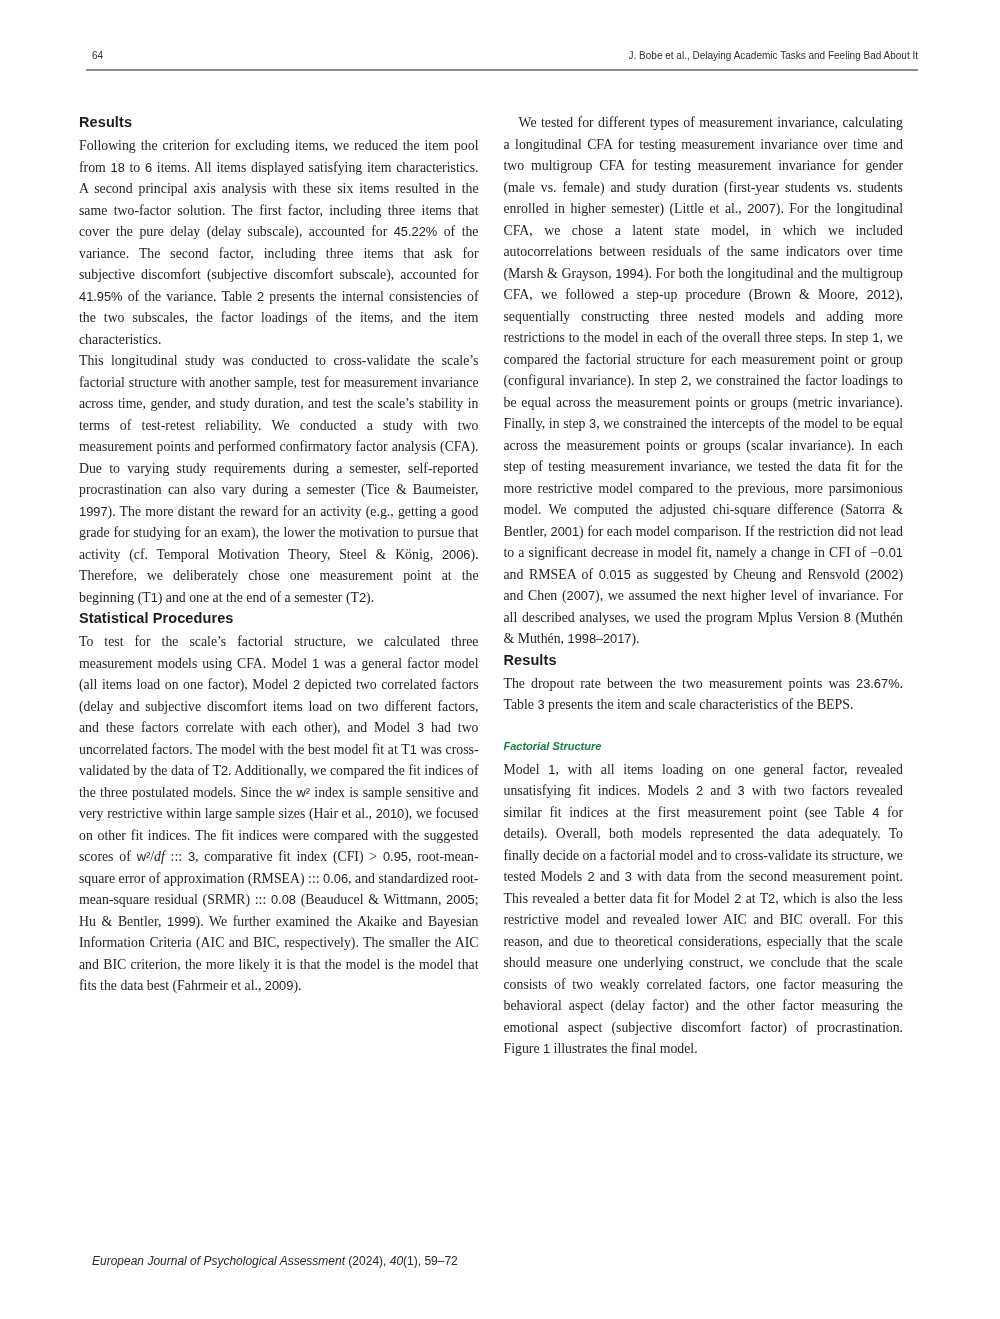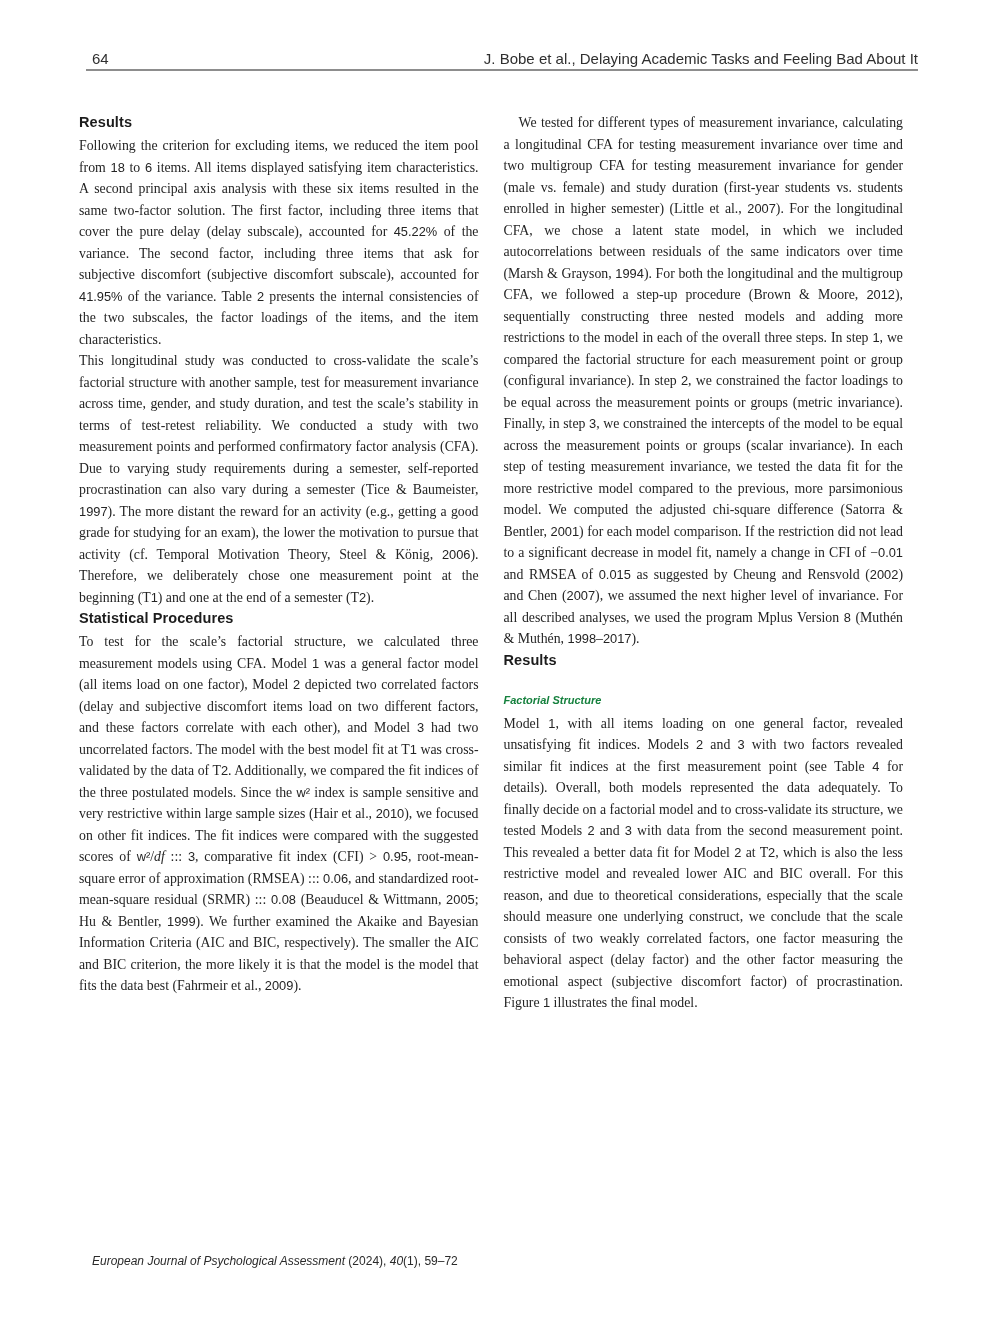--- a/index.html
+++ b/index.html
@@ -7,21 +7,21 @@
     width:1000px; height:1319px;
     background:#ffffff;
     position:relative;
     font-family:"Liberation Serif", serif;
     color:#242424;
   }
   .header {
     position:absolute; left:92px; top:50px; width:826px;
     display:flex; justify-content:space-between; align-items:flex-end;
     font-family:"Liberation Sans", sans-serif;
-    font-size:15px; color:#2f2f2f;
+    font-size:10px; color:#2f2f2f;
   }
   .rule {
     position:absolute; left:86px; top:69px; width:832px; height:2px;
     background:#8d8d8d;
   }
   .columns {
     position:absolute; left:79px; top:112px; width:824px;
     display:flex; gap:25px;
   }
   .col { width:399.5px; }
@@ -85,20 +85,21 @@
     <p class="para">This longitudinal study was conducted to cross-validate the scale’s factorial structure with another sample, test for measurement invariance across time, gender, and study duration, and test the scale’s stability in terms of test-retest reliability. We conducted a study with two measurement points and performed confirmatory factor analysis (CFA). Due to varying study requirements during a semester, self-reported procrastination can also vary during a semester (Tice &amp; Baumeister, <span class="num">1997</span>). The more distant the reward for an activity (e.g., getting a good grade for studying for an exam), the lower the motivation to pursue that activity (cf. Temporal Motivation Theory, Steel &amp; König, <span class="num">2006</span>). Therefore, we deliberately chose one measurement point at the beginning (T<span class="num">1</span>) and one at the end of a semester (T<span class="num">2</span>).</p>
 
     <h2 class="sec sec-gap">Statistical Procedures</h2>
     <p class="para">To test for the scale’s factorial structure, we calculated three measurement models using CFA. Model <span class="num">1</span> was a general factor model (all items load on one factor), Model <span class="num">2</span> depicted two correlated factors (delay and subjective discomfort items load on two different factors, and these factors correlate with each other), and Model <span class="num">3</span> had two uncorrelated factors. The model with the best model fit at T<span class="num">1</span> was cross-validated by the data of T<span class="num">2</span>. Additionally, we compared the fit indices of the three postulated models. Since the <span class="num">w²</span> index is sample sensitive and very restrictive within large sample sizes (Hair et al., <span class="num">2010</span>), we focused on other fit indices. The fit indices were compared with the suggested scores of <span class="num">w²</span>/<span class="it-serif">df</span> ::: <span class="num">3</span>, comparative fit index (CFI) &gt; <span class="num">0.95</span>, root-mean-square error of approximation (RMSEA) ::: <span class="num">0.06</span>, and standardized root-mean-square residual (SRMR) ::: <span class="num">0.08</span> (Beauducel &amp; Wittmann, <span class="num">2005</span>; Hu &amp; Bentler, <span class="num">1999</span>). We further examined the Akaike and Bayesian Information Criteria (AIC and BIC, respectively). The smaller the AIC and BIC criterion, the more likely it is that the model is the model that fits the data best (Fahrmeir et al., <span class="num">2009</span>).</p>
   </div>
 
   <div class="col">
     <p class="para indent pt3">We tested for different types of measurement invariance, calculating a longitudinal CFA for testing measurement invariance over time and two multigroup CFA for testing measurement invariance for gender (male vs. female) and study duration (first-year students vs. students enrolled in higher semester) (Little et al., <span class="num">2007</span>). For the longitudinal CFA, we chose a latent state model, in which we included autocorrelations between residuals of the same indicators over time (Marsh &amp; Grayson, <span class="num">1994</span>). For both the longitudinal and the multigroup CFA, we followed a step-up procedure (Brown &amp; Moore, <span class="num">2012</span>), sequentially constructing three nested models and adding more restrictions to the model in each of the overall three steps. In step <span class="num">1</span>, we compared the factorial structure for each measurement point or group (configural invariance). In step <span class="num">2</span>, we constrained the factor loadings to be equal across the measurement points or groups (metric invariance). Finally, in step <span class="num">3</span>, we constrained the intercepts of the model to be equal across the measurement points or groups (scalar invariance). In each step of testing measurement invariance, we tested the data fit for the more restrictive model compared to the previous, more parsimonious model. We computed the adjusted chi-square difference (Satorra &amp; Bentler, <span class="num">2001</span>) for each model comparison. If the restriction did not lead to a significant decrease in model fit, namely a change in CFI of −<span class="num">0.01</span> and RMSEA of <span class="num">0.015</span> as suggested by Cheung and Rensvold (<span class="num">2002</span>) and Chen (<span class="num">2007</span>), we assumed the next higher level of invariance. For all described analyses, we used the program Mplus Version <span class="num">8</span> (Muthén &amp; Muthén, <span class="num">1998</span>–<span class="num">2017</span>).</p>
 
     <h2 class="sec sec-gap">Results</h2>
+    <p class="para">The dropout rate between the two measurement points was <span class="num">23.67%</span>. Table <span class="num">3</span> presents the item and scale characteristics of the BEPS.</p>
 
     <h3 class="subsec">Factorial Structure</h3>
     <p class="para">Model <span class="num">1</span>, with all items loading on one general factor, revealed unsatisfying fit indices. Models <span class="num">2</span> and <span class="num">3</span> with two factors revealed similar fit indices at the first measurement point (see Table <span class="num">4</span> for details). Overall, both models represented the data adequately. To finally decide on a factorial model and to cross-validate its structure, we tested Models <span class="num">2</span> and <span class="num">3</span> with data from the second measurement point. This revealed a better data fit for Model <span class="num">2</span> at T<span class="num">2</span>, which is also the less restrictive model and revealed lower AIC and BIC overall. For this reason, and due to theoretical considerations, especially that the scale should measure one underlying construct, we conclude that the scale consists of two weakly correlated factors, one factor measuring the behavioral aspect (delay factor) and the other factor measuring the emotional aspect (subjective discomfort factor) of procrastination. Figure <span class="num">1</span> illustrates the final model.</p>
   </div>
 
 </div>
 
 <div class="footer">
   <div class="left-line">
     <span class="fo-italic">European Journal of Psychological Assessment</span><span> (2024), </span><span class="fo-italic">40</span><span>(1), 59–72</span>

